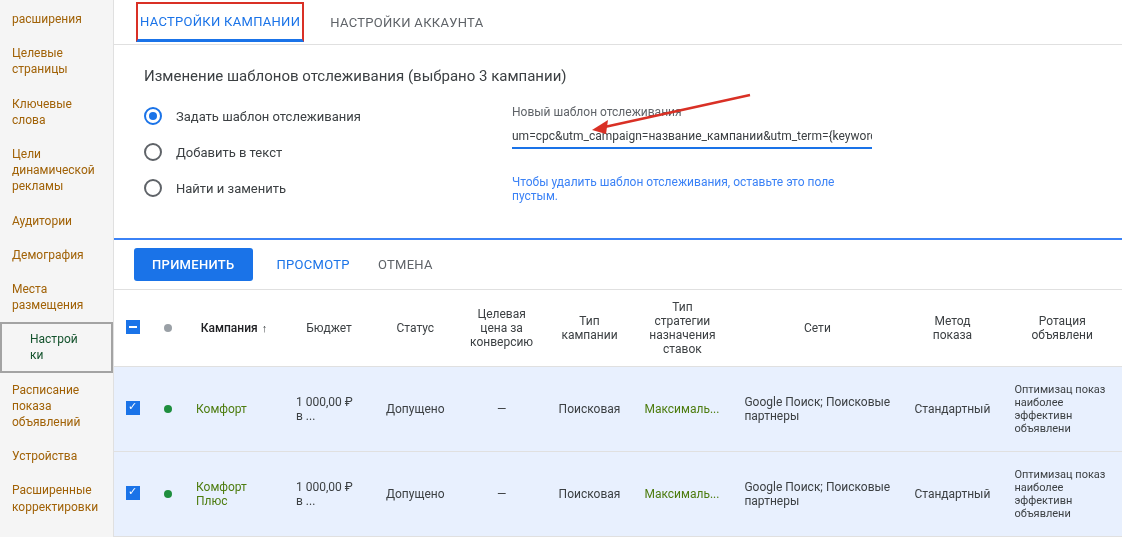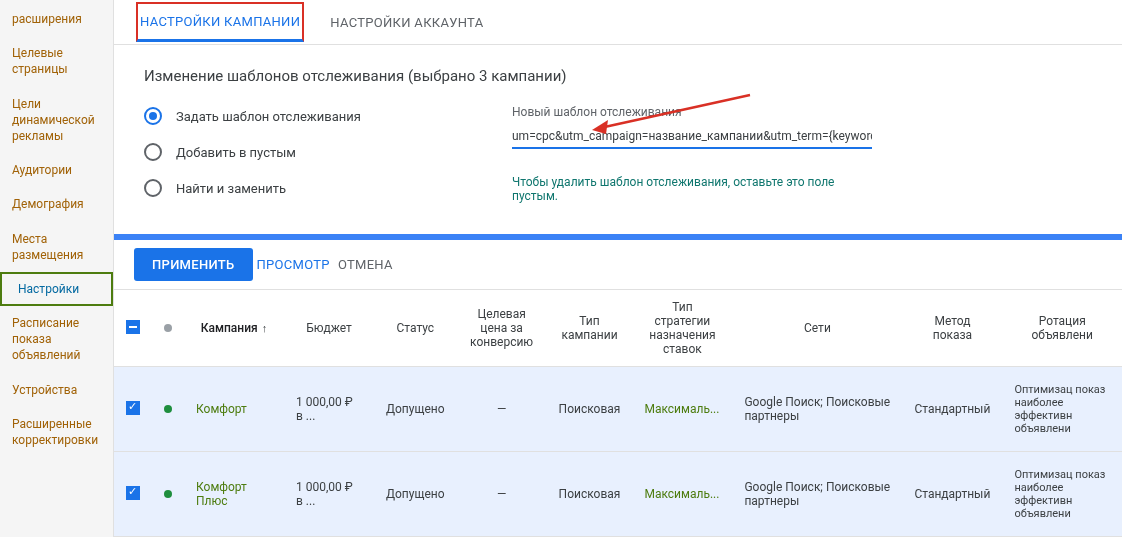--- a/index.html
+++ b/index.html
@@ -1,38 +1,38 @@
 <!DOCTYPE html>
 <html><head>
 <meta charset="utf-8">
 <style>
 *{box-sizing:border-box;margin:0;padding:0;font-family:Roboto,Arial,sans-serif}
 body{background:#fff;width:1122px;height:537px;overflow:hidden;position:relative}
 .app{display:flex;height:100%}
 .sidebar{width:114px;background:#f5f5f5;border-right:1px solid #e0e0e0;padding-top:2px;overflow:hidden}
 .side-item{font-size:12px;color:#a16207;padding:9px 12px;line-height:1.35;cursor:pointer;word-wrap:break-word}
-.side-item.hl{color:#0369a1;border:2px solid #4d7c0f;padding:7px 16px}
+.side-item.hl{color:#14532d;border:2px solid #a3a3a3;padding:7px 28px}
 .main{flex:1;display:flex;flex-direction:column;overflow:hidden}
 .tabs-row{display:flex;align-items:center;height:45px;border-bottom:1px solid #e0e0e0;padding-left:22px}
 .tab{font-size:13px;letter-spacing:.3px;padding:22px 8px;color:#5f6368;cursor:pointer}
 .tab.active{color:#1a73e8;border-bottom:3px solid #1a73e8;border-top:2px solid #d93025;border-left:2px solid #d93025;border-right:2px solid #d93025;padding:10px 2px}
 .tab.inactive{margin-left:18px}
 .settings-panel{padding:22px 30px 18px 30px}
 .panel-title{font-size:15px;color:#3c4043;margin-bottom:22px}
 .radio-row{display:flex;align-items:center;margin-bottom:18px}
 .rb{width:18px;height:18px;border:2px solid #5f6368;border-radius:50%;margin-right:14px;flex-shrink:0;position:relative}
 .rb.sel{border-color:#1a73e8}
 .rb.sel:after{content:"";position:absolute;width:8px;height:8px;border-radius:50%;background:#1a73e8;top:3px;left:3px}
 .rb-lbl{font-size:13px;color:#3c4043}
 .field-area{position:absolute;left:512px;top:105px;width:360px}
 .field-label{font-size:12px;color:#5f6368;margin-bottom:6px}
 .field-input{width:100%;border:none;border-bottom:2px solid #1a73e8;font-size:12px;color:#3c4043;padding:4px 0;outline:none;background:transparent}
-.field-hint{font-size:12px;color:#0f766e;margin-top:26px}
+.field-hint{font-size:12px;color:#3b82f6;margin-top:26px}
 .arrow{position:absolute;left:590px;top:90px;pointer-events:none}
-.action-bar{border-top:6px solid #3b82f6;padding:8px 20px;display:flex;align-items:center;}
+.action-bar{border-top:2px solid #3b82f6;padding:8px 20px;display:flex;align-items:center;gap:20px}
 .btn-apply{background:#1a73e8;color:#fff;padding:9px 18px;font-size:13px;font-weight:500;border-radius:3px;letter-spacing:.3px;cursor:pointer;border:none}
 .btn-text{color:#1a73e8;font-size:13px;letter-spacing:.3px;cursor:pointer;padding:9px 4px}
 .btn-cancel{color:#5f6368;font-size:13px;letter-spacing:.3px;cursor:pointer;padding:9px 4px}
 .table{width:100%;border-collapse:collapse;font-size:12px;color:#3c4043}
 .table th{text-align:center;font-weight:400;padding:10px 12px;border-top:1px solid #e0e0e0;border-bottom:1px solid #e0e0e0;vertical-align:middle;white-space:normal}
 .table td{padding:16px 12px;border-bottom:1px solid #e0e0e0;vertical-align:middle}
 .table tbody tr{background:#e8f0fe}
 .chk-h{width:14px;height:14px;background:#1a73e8;display:inline-block;position:relative}
 .chk-h:after{content:"";position:absolute;width:8px;height:2px;background:#fff;top:6px;left:3px}
 .chk{width:14px;height:14px;background:#1a73e8;display:inline-block;position:relative}
@@ -43,20 +43,21 @@
 .sort-ic{font-size:11px;margin-left:4px}
 .th-camp{font-weight:500;color:#202124}
 </style>
 </head>
 <body>
 
 <div class="app">
   <div class="sidebar">
     <div class="side-item">расширения</div>
     <div class="side-item">Целевые страницы</div>
+    <div class="side-item">Ключевые слова</div>
     <div class="side-item">Цели динамической рекламы</div>
     <div class="side-item">Аудитории</div>
     <div class="side-item">Демография</div>
     <div class="side-item">Места размещения</div>
     <div class="side-item hl">Настройки</div>
     <div class="side-item">Расписание показа объявлений</div>
     <div class="side-item">Устройства</div>
     <div class="side-item">Расширенные корректировки</div>
   </div>
 
@@ -67,21 +68,21 @@
     </div>
 
     <div class="settings-panel" style="position:relative;height:225px">
       <div class="panel-title">Изменение шаблонов отслеживания (выбрано 3 кампании)</div>
       <div class="radio-row">
         <span class="rb sel"></span>
         <span class="rb-lbl">Задать шаблон отслеживания</span>
       </div>
       <div class="radio-row">
         <span class="rb"></span>
-        <span class="rb-lbl">Добавить в пустым</span>
+        <span class="rb-lbl">Добавить в текст</span>
       </div>
       <div class="radio-row">
         <span class="rb"></span>
         <span class="rb-lbl">Найти и заменить</span>
       </div>
     </div>
 
     <div class="field-area">
       <div class="field-label">Новый шаблон отслеживания</div>
       <input class="field-input" value="um=cpc&amp;utm_campaign=название_кампании&amp;utm_term={keyword}" style="">

